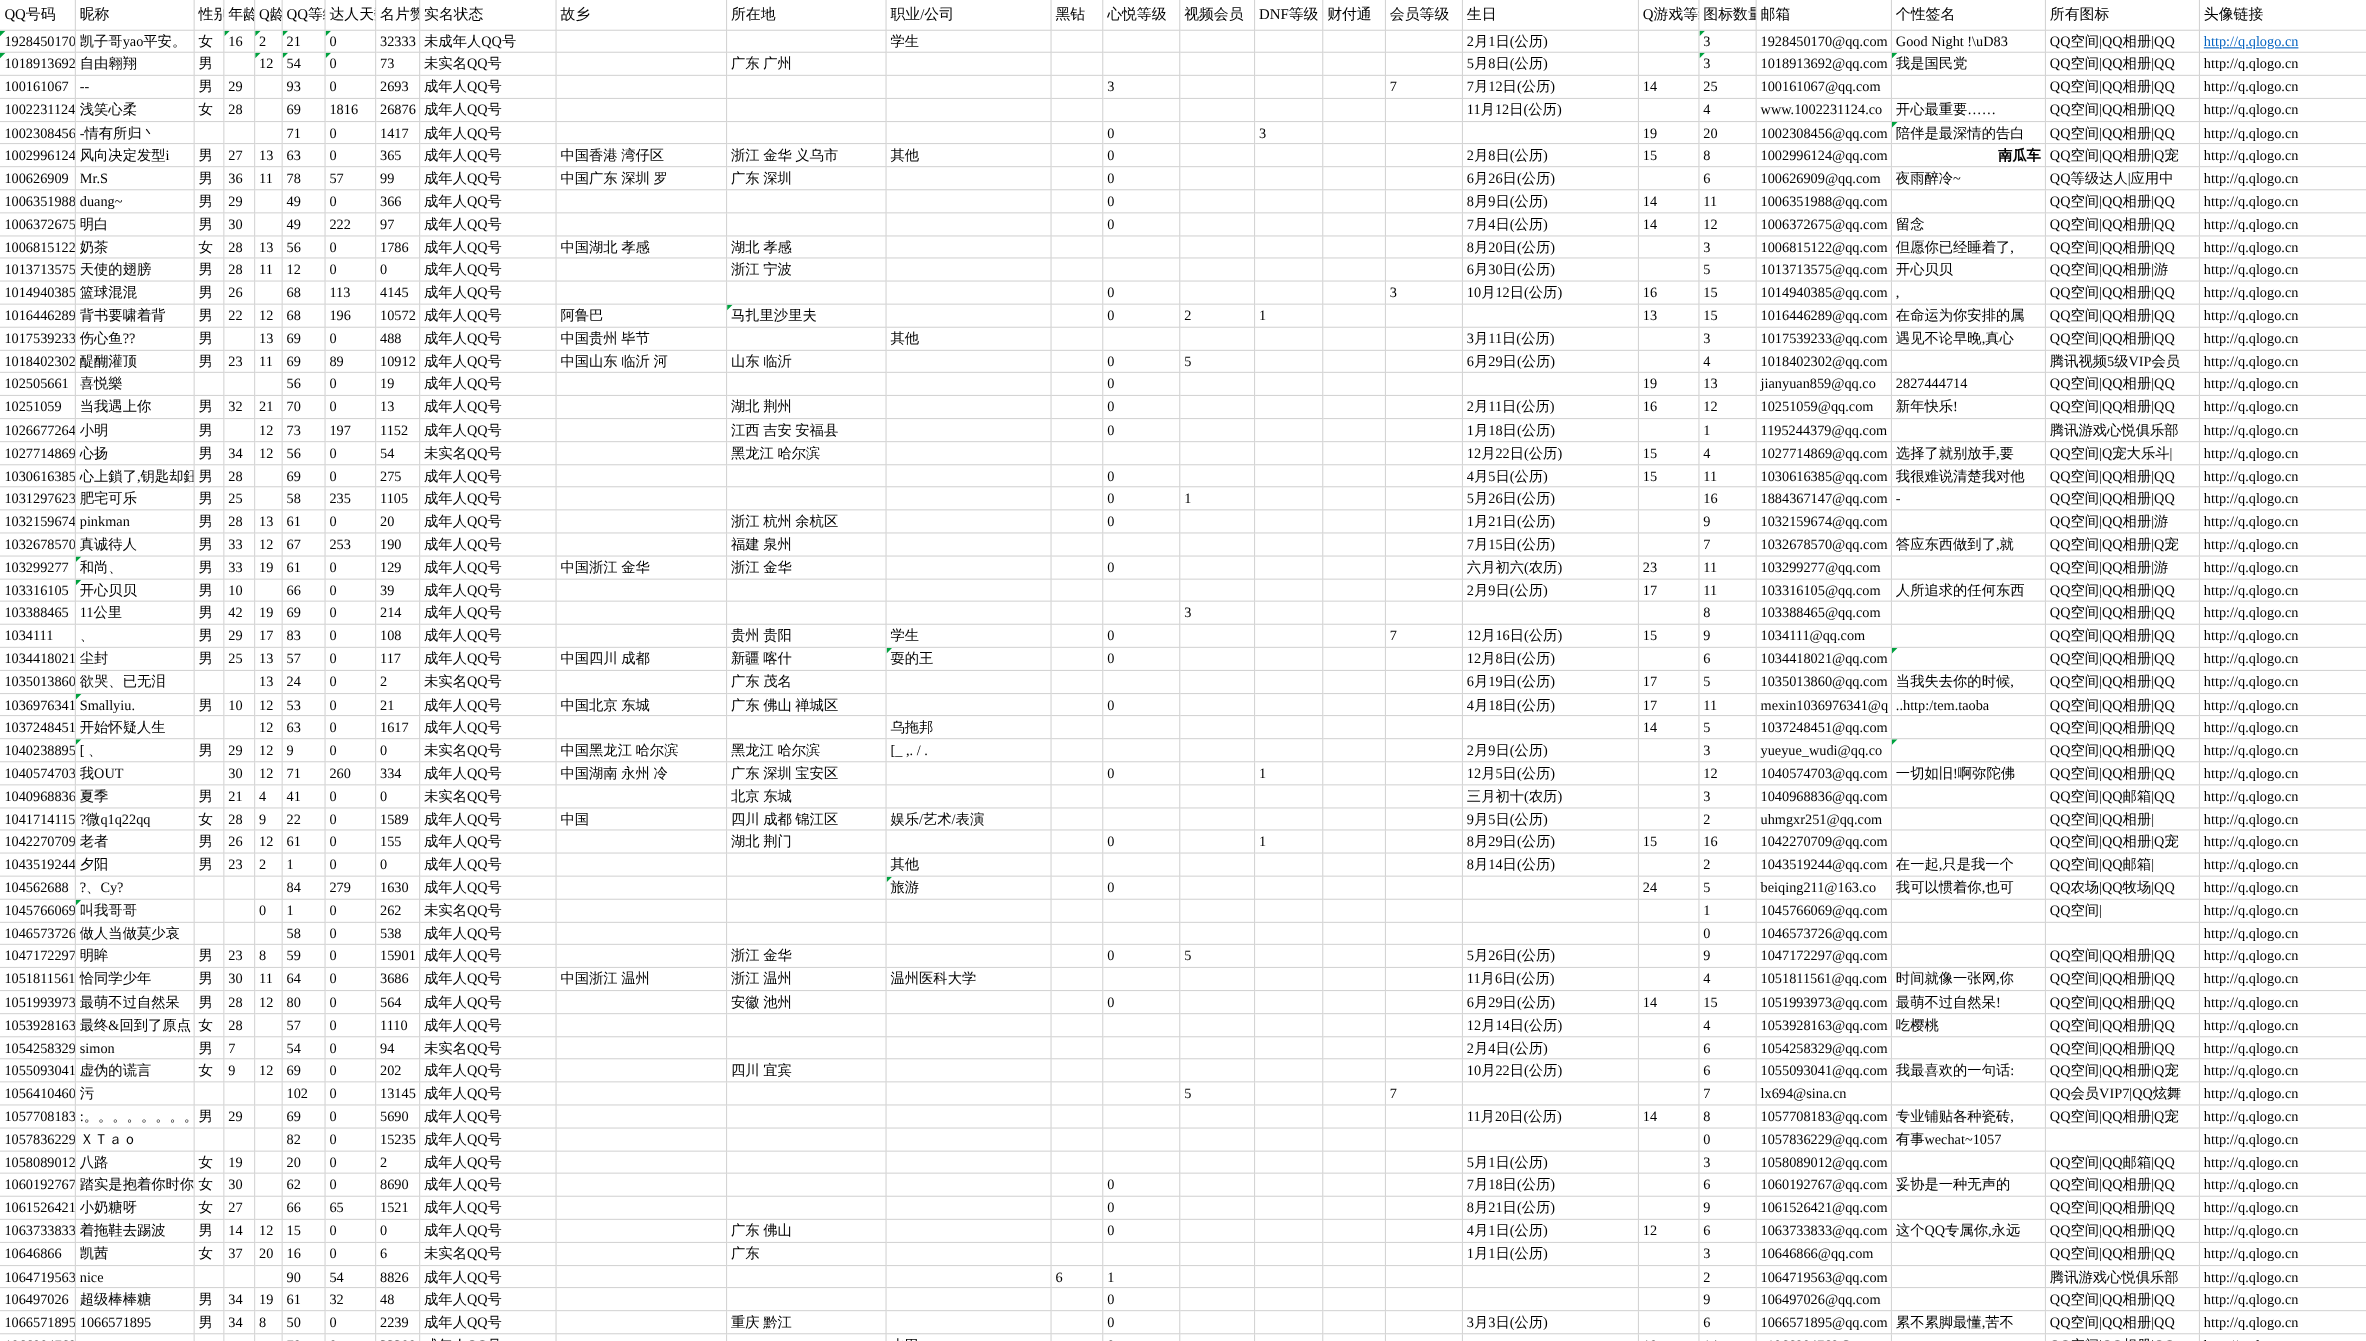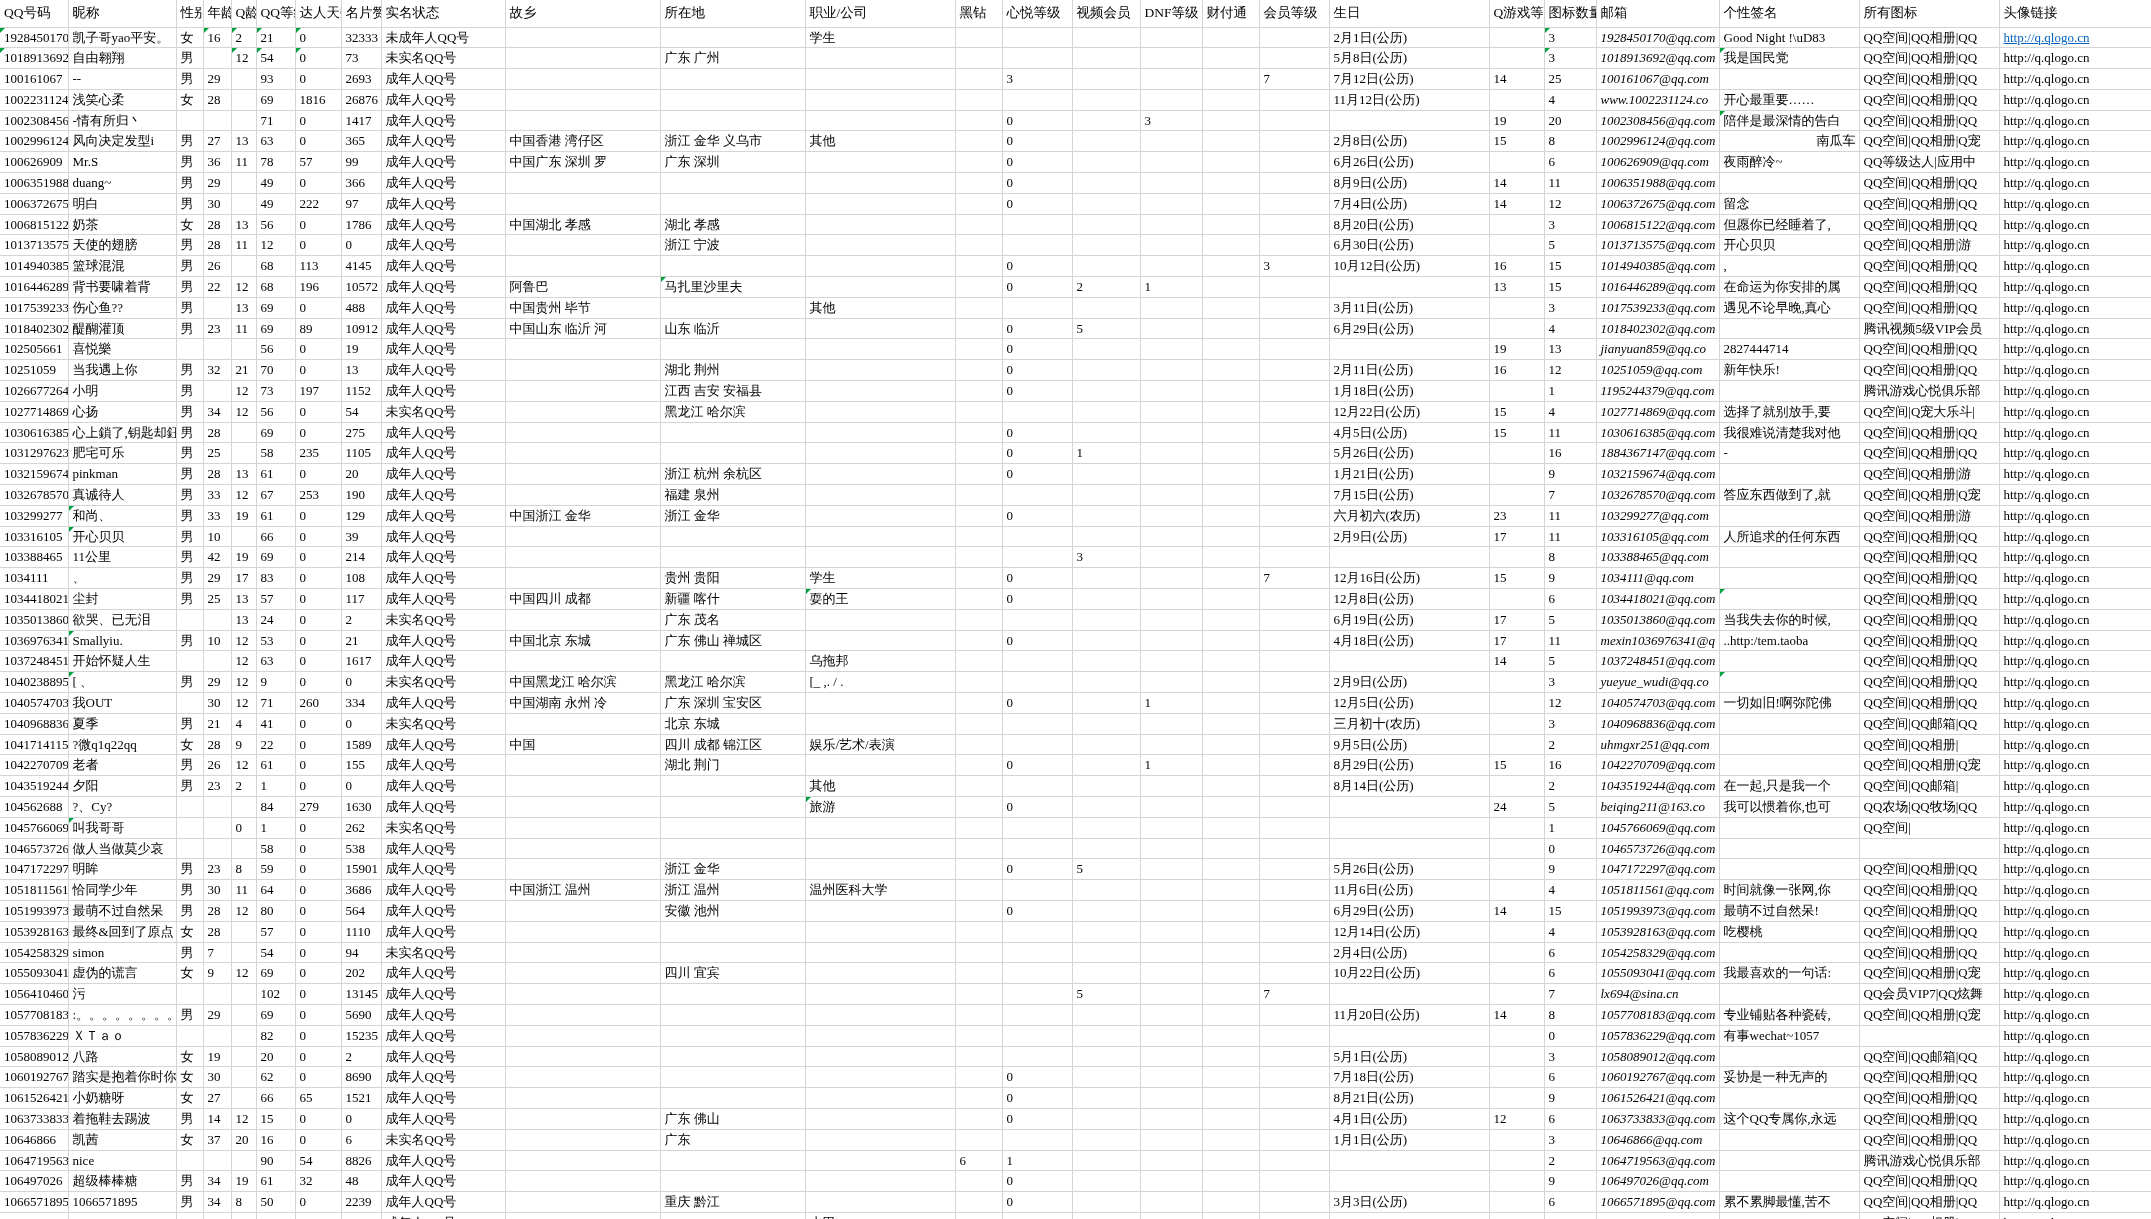--- a/index.html
+++ b/index.html
@@ -27,22 +27,22 @@
   thead th{height:27px;font-size:13.5px;}
   tbody td{height:19.8px;line-height:19.8px;}
   td.flag::before{
     content:"";
     position:absolute;left:0;top:0;
     width:0;height:0;
     border-top:5px solid #00a23f;
     border-right:5px solid transparent;
   }
   td.alink{color:#0563c1;text-decoration:underline;}
-  td.ralign{text-align:right;}
-  td.email{overflow:visible;font-style:italic;}
+  td.ralign{text-align:right;font-weight:bold;}
+  td.email{overflow:visible;}
 </style>
 </head>
 <body>
 
 <table>
   <colgroup id="cols">
       <col style="width: 68px;">
       <col style="width: 108px;">
       <col style="width: 27px;">
       <col style="width: 28px;">

